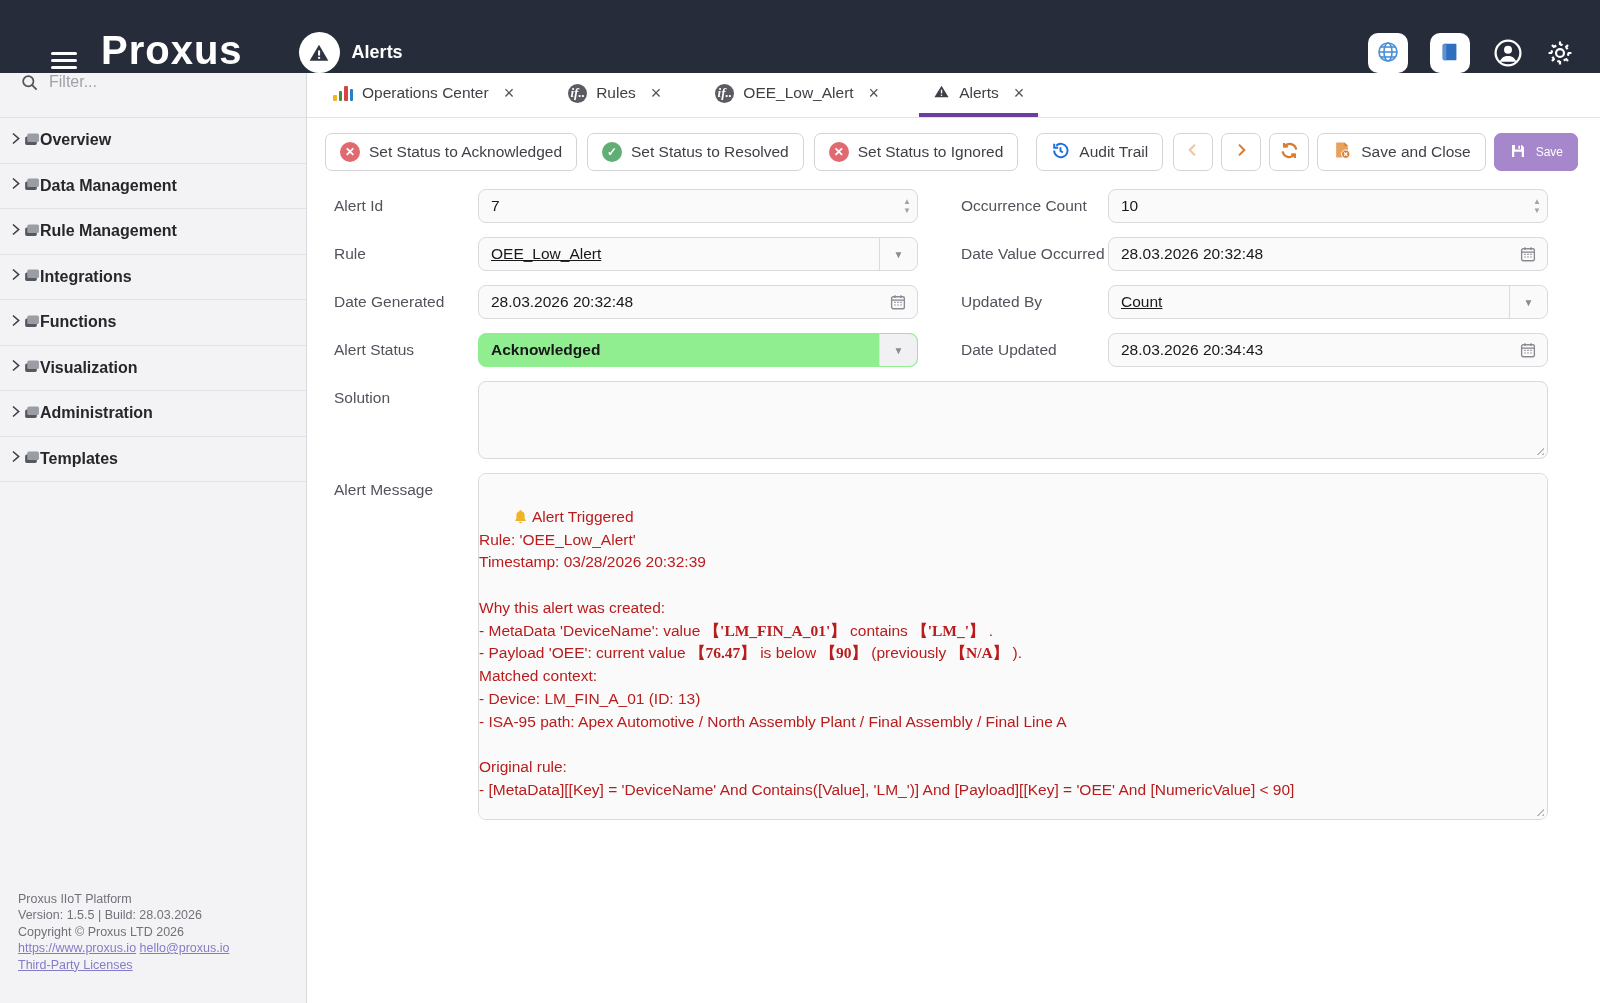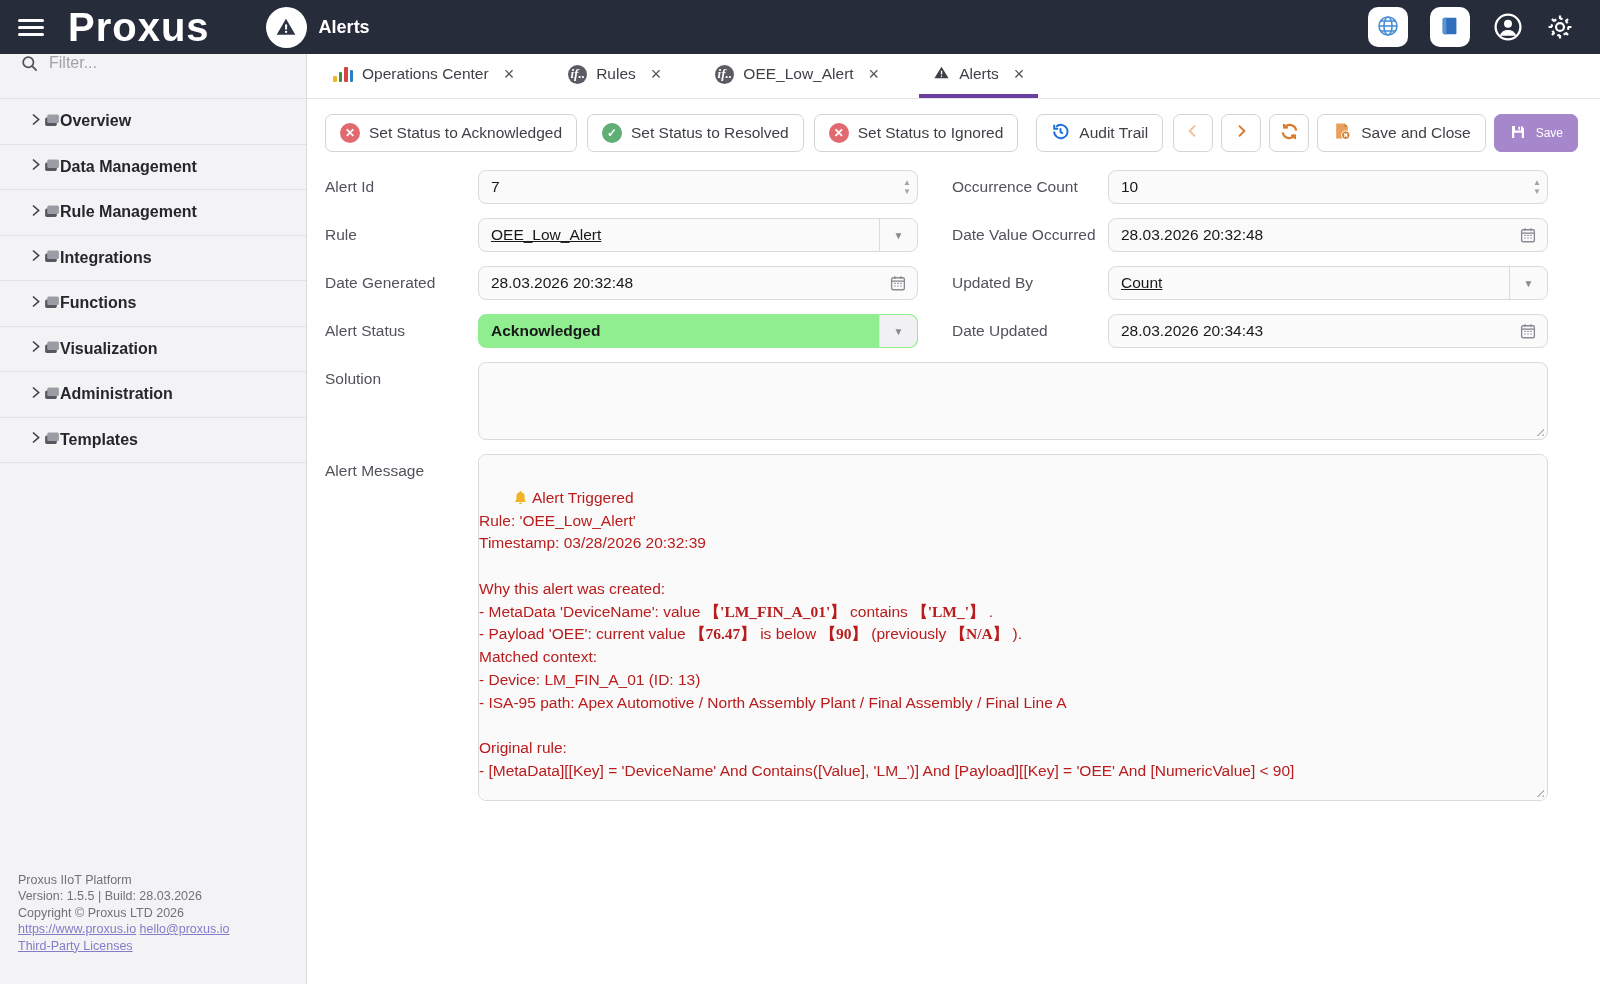--- a/index.html
+++ b/index.html
@@ -1,20 +1,20 @@
 <!DOCTYPE html>
 <html><head>
 <meta charset="utf-8">
 <style>
   * { margin:0; padding:0; box-sizing:border-box; }
   html,body { width:1600px; height:1003px; overflow:hidden; background:#fff;
     font-family:"Liberation Sans", sans-serif; }
 
   
-  .app-header { height:54px; background:#262c3a; display:flex; align-items:center; }
+  .app-header { height:73px; background:#262c3a; display:flex; align-items:flex-end;padding-left:33px; }
   .hamburger { width:26px; margin-left:18px; cursor:pointer; }
   .hamburger span { display:block; height:3px; background:#fff; border-radius:2px; margin:4px 0; }
   .logo { color:#fff; font-size:40px; font-weight:bold; letter-spacing:1px; margin-left:24px; }
   .page-badge { display:flex; align-items:center; margin-left:56px; gap:12px; }
   .badge-circle { width:41px; height:41px; border-radius:50%; background:#fff; display:flex;
     align-items:center; justify-content:center; }
   .page-title { color:#fff; font-size:18px; font-weight:bold; }
   .header-right { margin-left:auto; display:flex; align-items:center; gap:22px; padding-right:26px; }
   .hdr-btn { width:40px; height:40px; background:#fff; border:none; border-radius:10px;
     display:flex; align-items:center; justify-content:center; cursor:pointer; }
@@ -25,21 +25,21 @@
   .sidebar { width:307px; background:#f3f3f5; border-right:1px solid #d9d9de;
     display:flex; flex-direction:column; }
   .main { flex:1; background:#fff; overflow:hidden; }
 
   
   .filter-row { height:45px; display:flex; align-items:flex-start; gap:10px; padding:0 20px;
     border-bottom:1px solid #e2e2e6; }
   .filter-input { border:none; background:transparent; outline:none; font-size:16px;
     color:#3f3f46; width:200px; font-family:"Liberation Sans", sans-serif; }
   .filter-input::placeholder { color:#a1a1aa; }
-  .nav-item { height:45.5px; display:flex; align-items:center; padding:0 28px;
+  .nav-item { height:45.5px; display:flex; align-items:center; padding:0 8px;
     border-bottom:1px solid #e2e2e6; cursor:pointer; }
   .nav-label { font-size:16px; font-weight:bold; color:#27272a; }
   .side-footer { margin-top:auto; padding:0 18px 30px 18px; font-size:12.5px; color:#71717a;
     line-height:1.32; }
   .side-footer a { color:#837cc8; text-decoration:underline; cursor:pointer; }
 
   
   .tabbar { height:45px; border-bottom:1px solid #e4e4e7; display:flex; align-items:stretch;
     padding-left:12px; }
   .tab { display:flex; align-items:center; gap:9px; padding:0 14px; margin-right:26px;
@@ -62,21 +62,21 @@
     display:flex; align-items:center; justify-content:center; font-weight:bold; }
   .st-red { background:#e06a70; }
   .st-green { background:#5fae74; }
   .tb-right { margin-left:auto; display:flex; align-items:center; gap:8px; }
   .sq-btn { width:40px; height:38px; padding:0; justify-content:center; }
   .save-btn { background:#a687cb; border-color:#a687cb; color:#fff; font-size:12px; }
 
   
   .form { display:grid; grid-template-columns:153px 440px 34px 156px 440px;
     row-gap:14px; padding:18px 0 0 18px; }
-  .f-label { font-size:15.5px; color:#52525b; display:flex; align-items:center; }
+  .f-label { font-size:15.5px; color:#52525b; display:flex; align-items:center;margin-left:9px; }
   .f-label.top { align-items:flex-start; padding-top:8px; }
   .field { position:relative; height:34px; background:#fafafa; border:1px solid #d9d9de;
     border-radius:8px; display:flex; align-items:center; padding:0 12px; font-size:15.5px;
     color:#18181b; }
   .field .val-link { text-decoration:underline; cursor:pointer; color:#18181b; }
   .spin { position:absolute; right:6px; top:0; bottom:0; display:flex; flex-direction:column;
     justify-content:center; gap:1px; color:#a1a1aa; font-size:8px; line-height:1; cursor:pointer; }
   .caret-seg { position:absolute; right:0; top:0; bottom:0; width:38px; border-left:1px solid #d9d9de;
     border-radius:0 8px 8px 0; display:flex; align-items:center; justify-content:center;
     color:#8a8a93; font-size:10px; background:#fafafa; cursor:pointer; }

